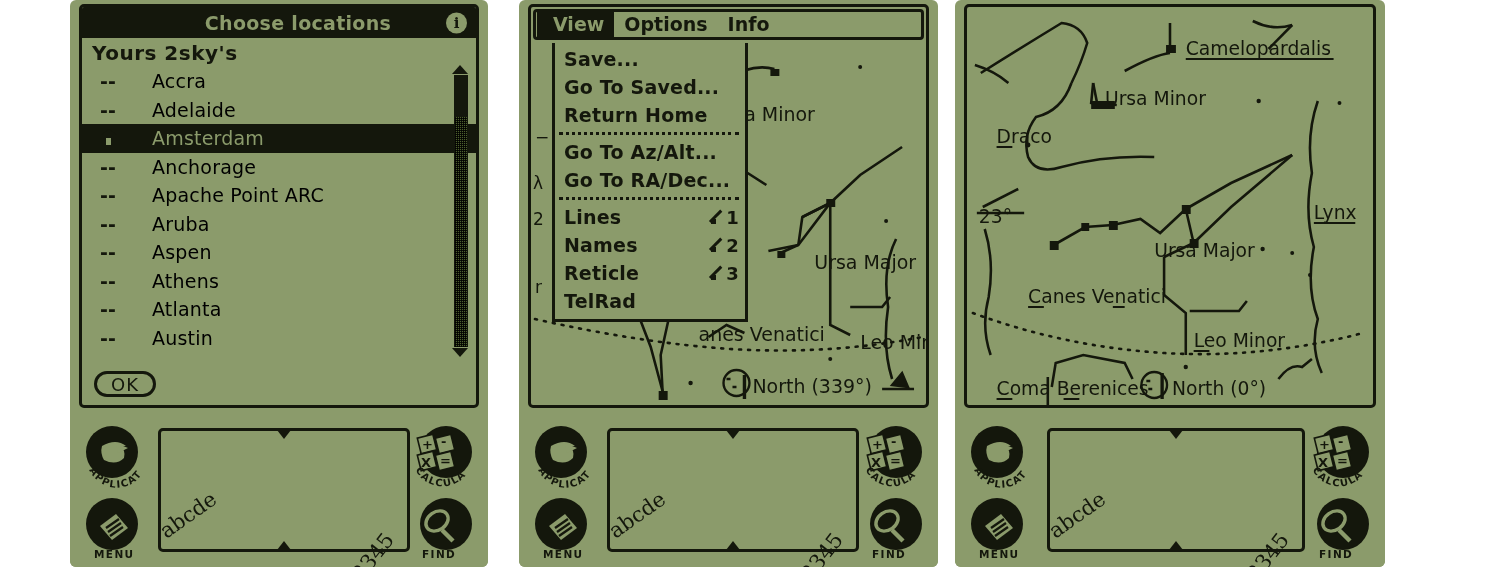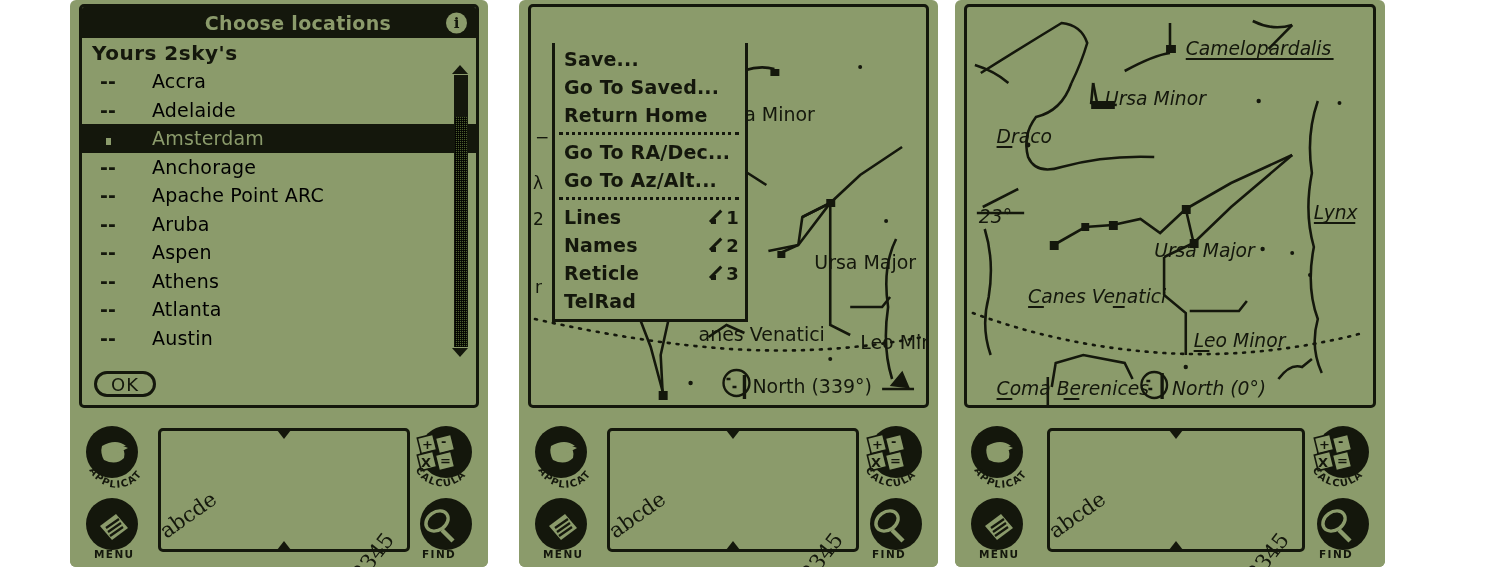--- a/index.html
+++ b/index.html
@@ -7,21 +7,21 @@
   .stage{position:relative;width:1500px;height:567px;background:#ffffff;}
 
   
   .device{position:absolute;top:0;background:#8b9b6b;border-radius:6px;overflow:hidden;}
   .device.d1{left:70px;width:418px;height:567px;}
   .device.d2{left:519px;width:419px;height:567px;}
   .device.d3{left:955px;width:430px;height:567px;}
 
   .lcd{position:absolute;left:9px;top:4px;right:9px;height:404px;background:#8b9b6b;
        border:3px solid #14170c;border-radius:5px;box-sizing:border-box;overflow:hidden;}
-  .d3 .lcd{border-width:3px;font-style:italic;}
+  .d3 .lcd{border-width:3px;}
 
   
   .titlebar{position:relative;height:31px;background:#14170c;display:flex;align-items:center;
             justify-content:center;}
   .titlebar .ttl{color:#8b9b6b;font-family:"DejaVu Sans",sans-serif;font-weight:bold;
                  font-size:19px;letter-spacing:.3px;margin-left:38px;}
   .infoicon{position:absolute;right:9px;top:50%;transform:translateY(-50%);
             width:21px;height:21px;border-radius:50%;background:#8b9b6b;color:#14170c;
             font-weight:bold;font-size:15px;display:flex;align-items:center;justify-content:center;
             font-family:"DejaVu Serif",serif;}
@@ -281,37 +281,43 @@
           <text class="cname" x="222" y="386">North (339°)</text>
           <g fill="#14170c" font-size="17" font-family="DejaVu Sans, sans-serif">
             <text x="4" y="136">−</text>
               <text x="2" y="182">λ</text>
             <text x="2" y="218">2</text>
               <text x="4" y="286">r</text>
           </g>
         </svg>
       </div>
 
+      <div class="menubar">
+        <div class="grip"></div>
+        <span class="mi active">View</span>
+        <span class="mi">Options</span>
+        <span class="mi">Info</span>
+      </div>
 
       <div class="dropdown">
         <div class="mitem">
           <span>Save...</span>
         </div>
         <div class="mitem">
           <span>Go To Saved...</span>
         </div>
         <div class="mitem">
           <span>Return Home</span>
         </div>
         <div class="msep"></div>
         <div class="mitem">
+          <span>Go To Az/Alt...</span>
+        </div>
+        <div class="mitem">
           <span>Go To RA/Dec...</span>
-        </div>
-        <div class="mitem">
-          <span>Go To Az/Alt...</span>
         </div>
         <div class="msep"></div>
         <div class="mitem">
           <span>Lines</span>
           <span class="sc">
             <span class="strokeicon"></span>
             <span>1</span>
           </span>
         </div>
         <div class="mitem">

